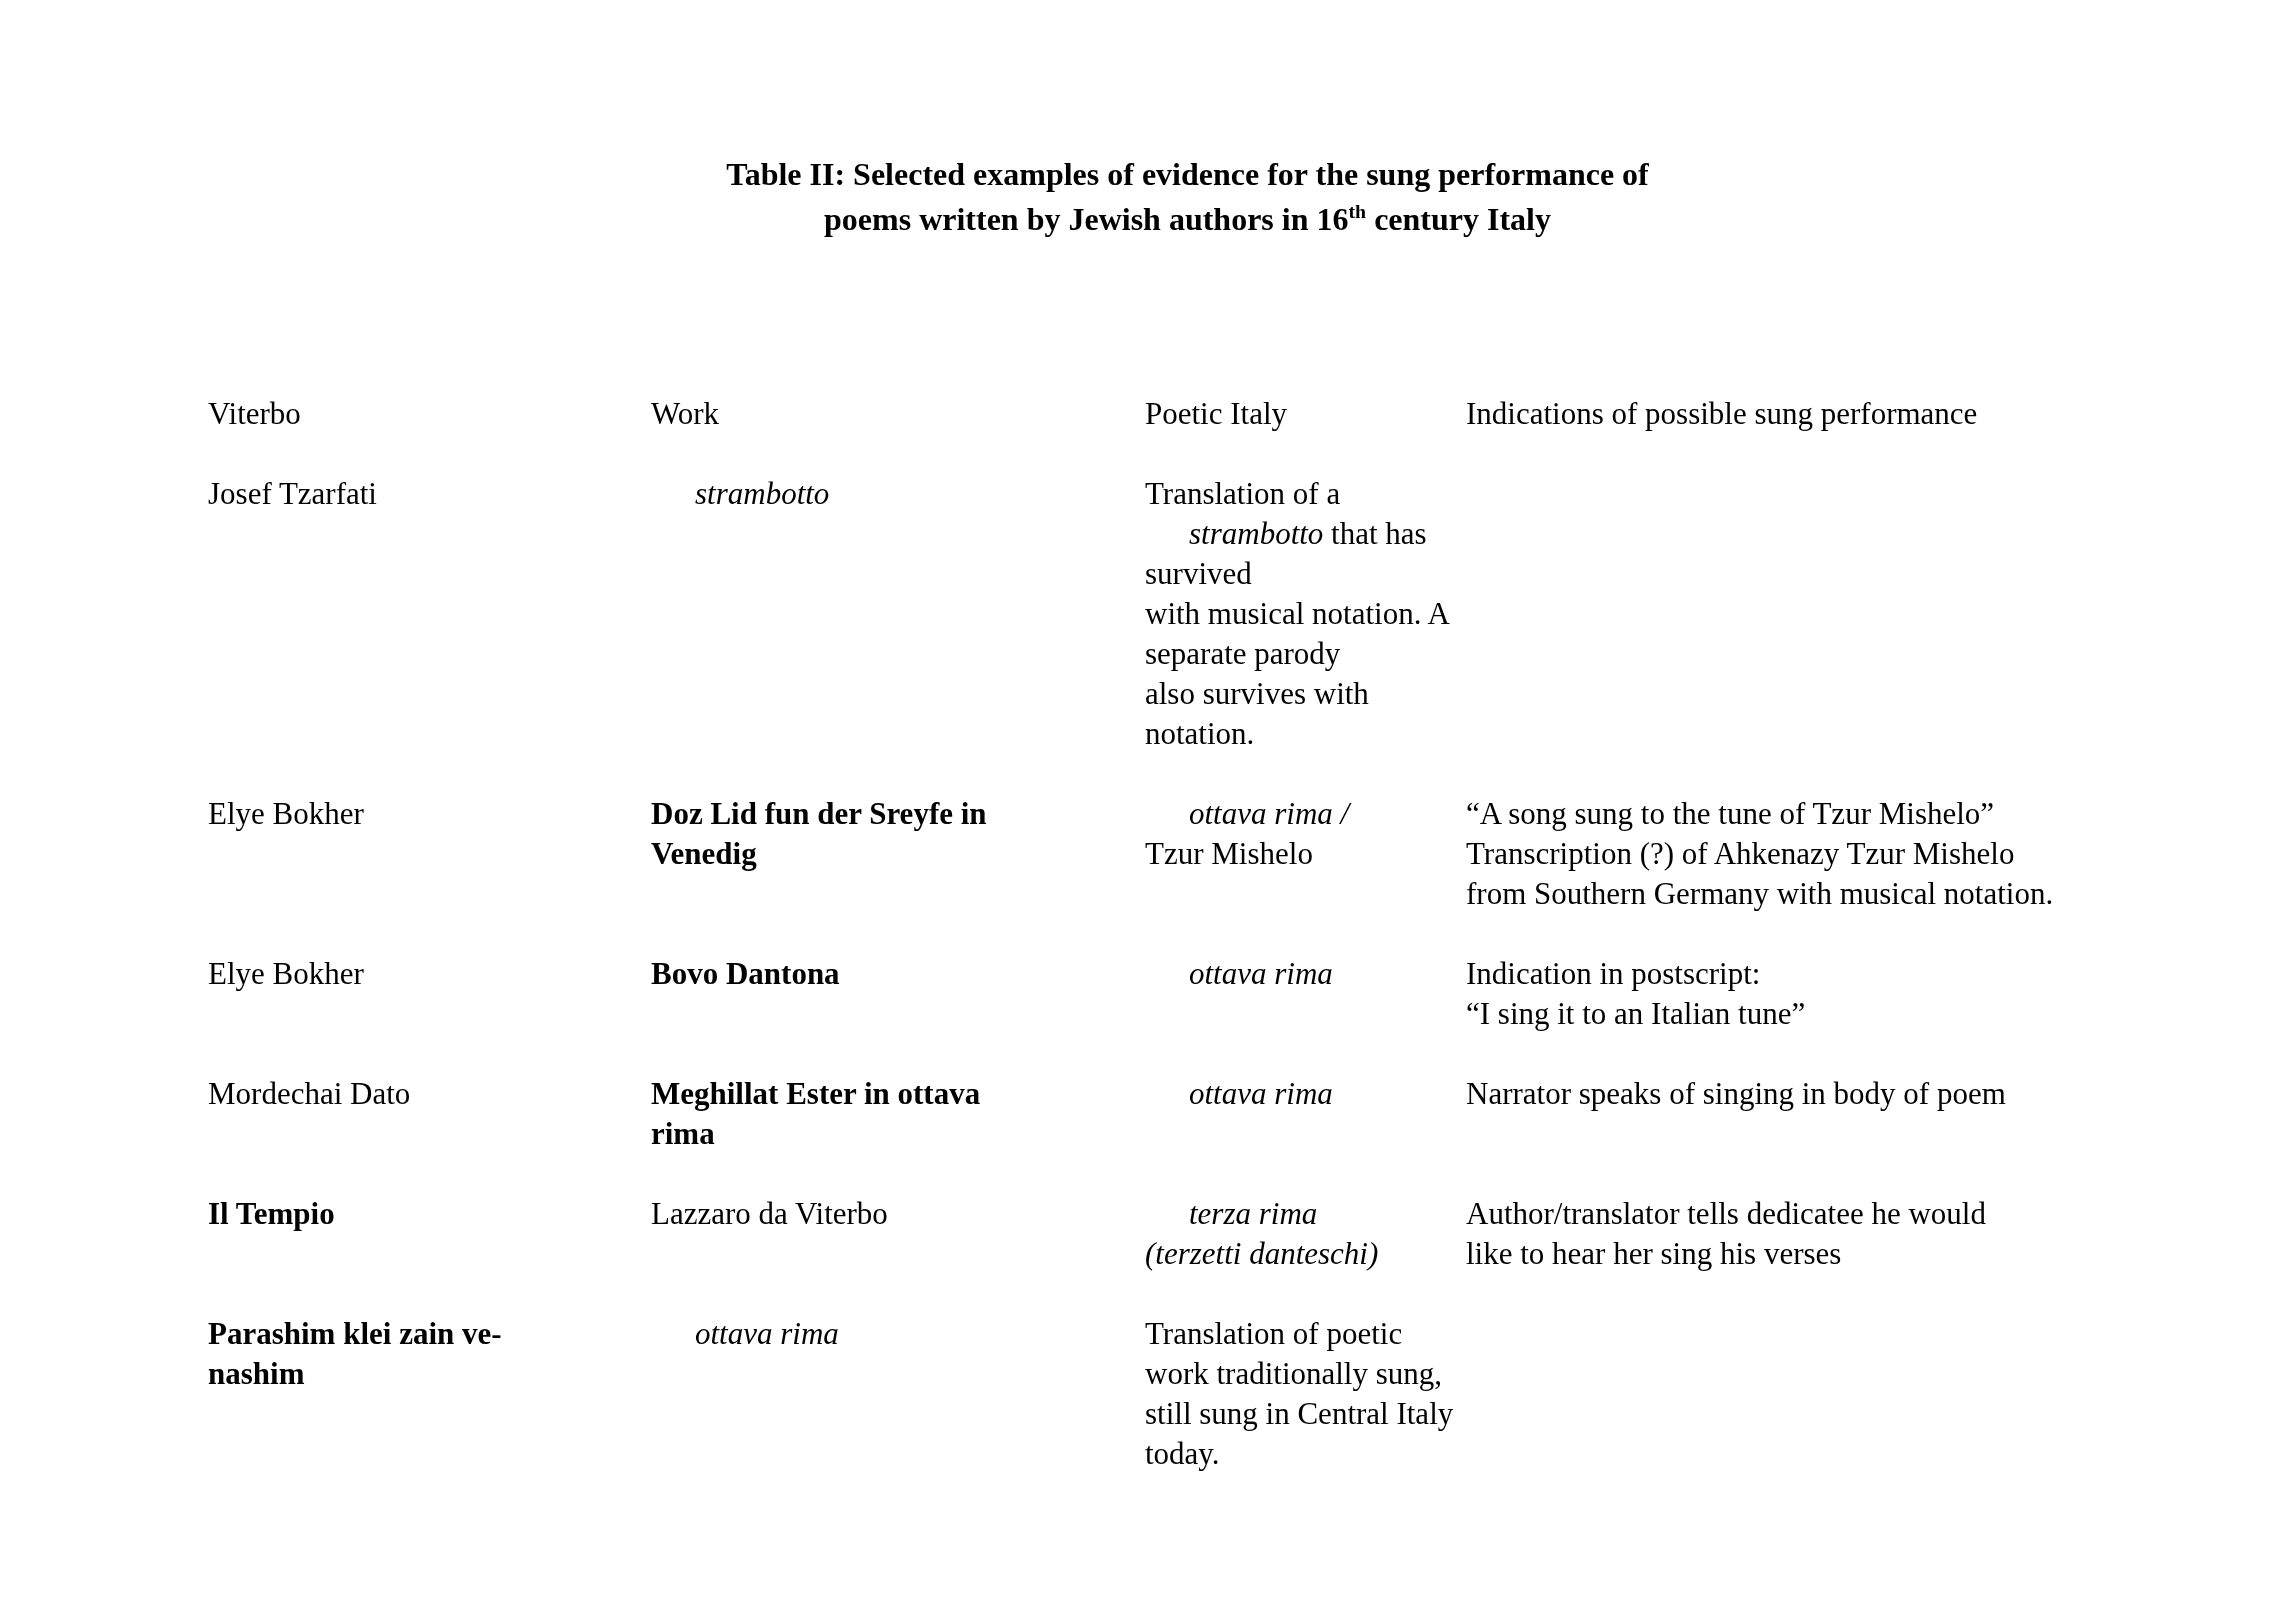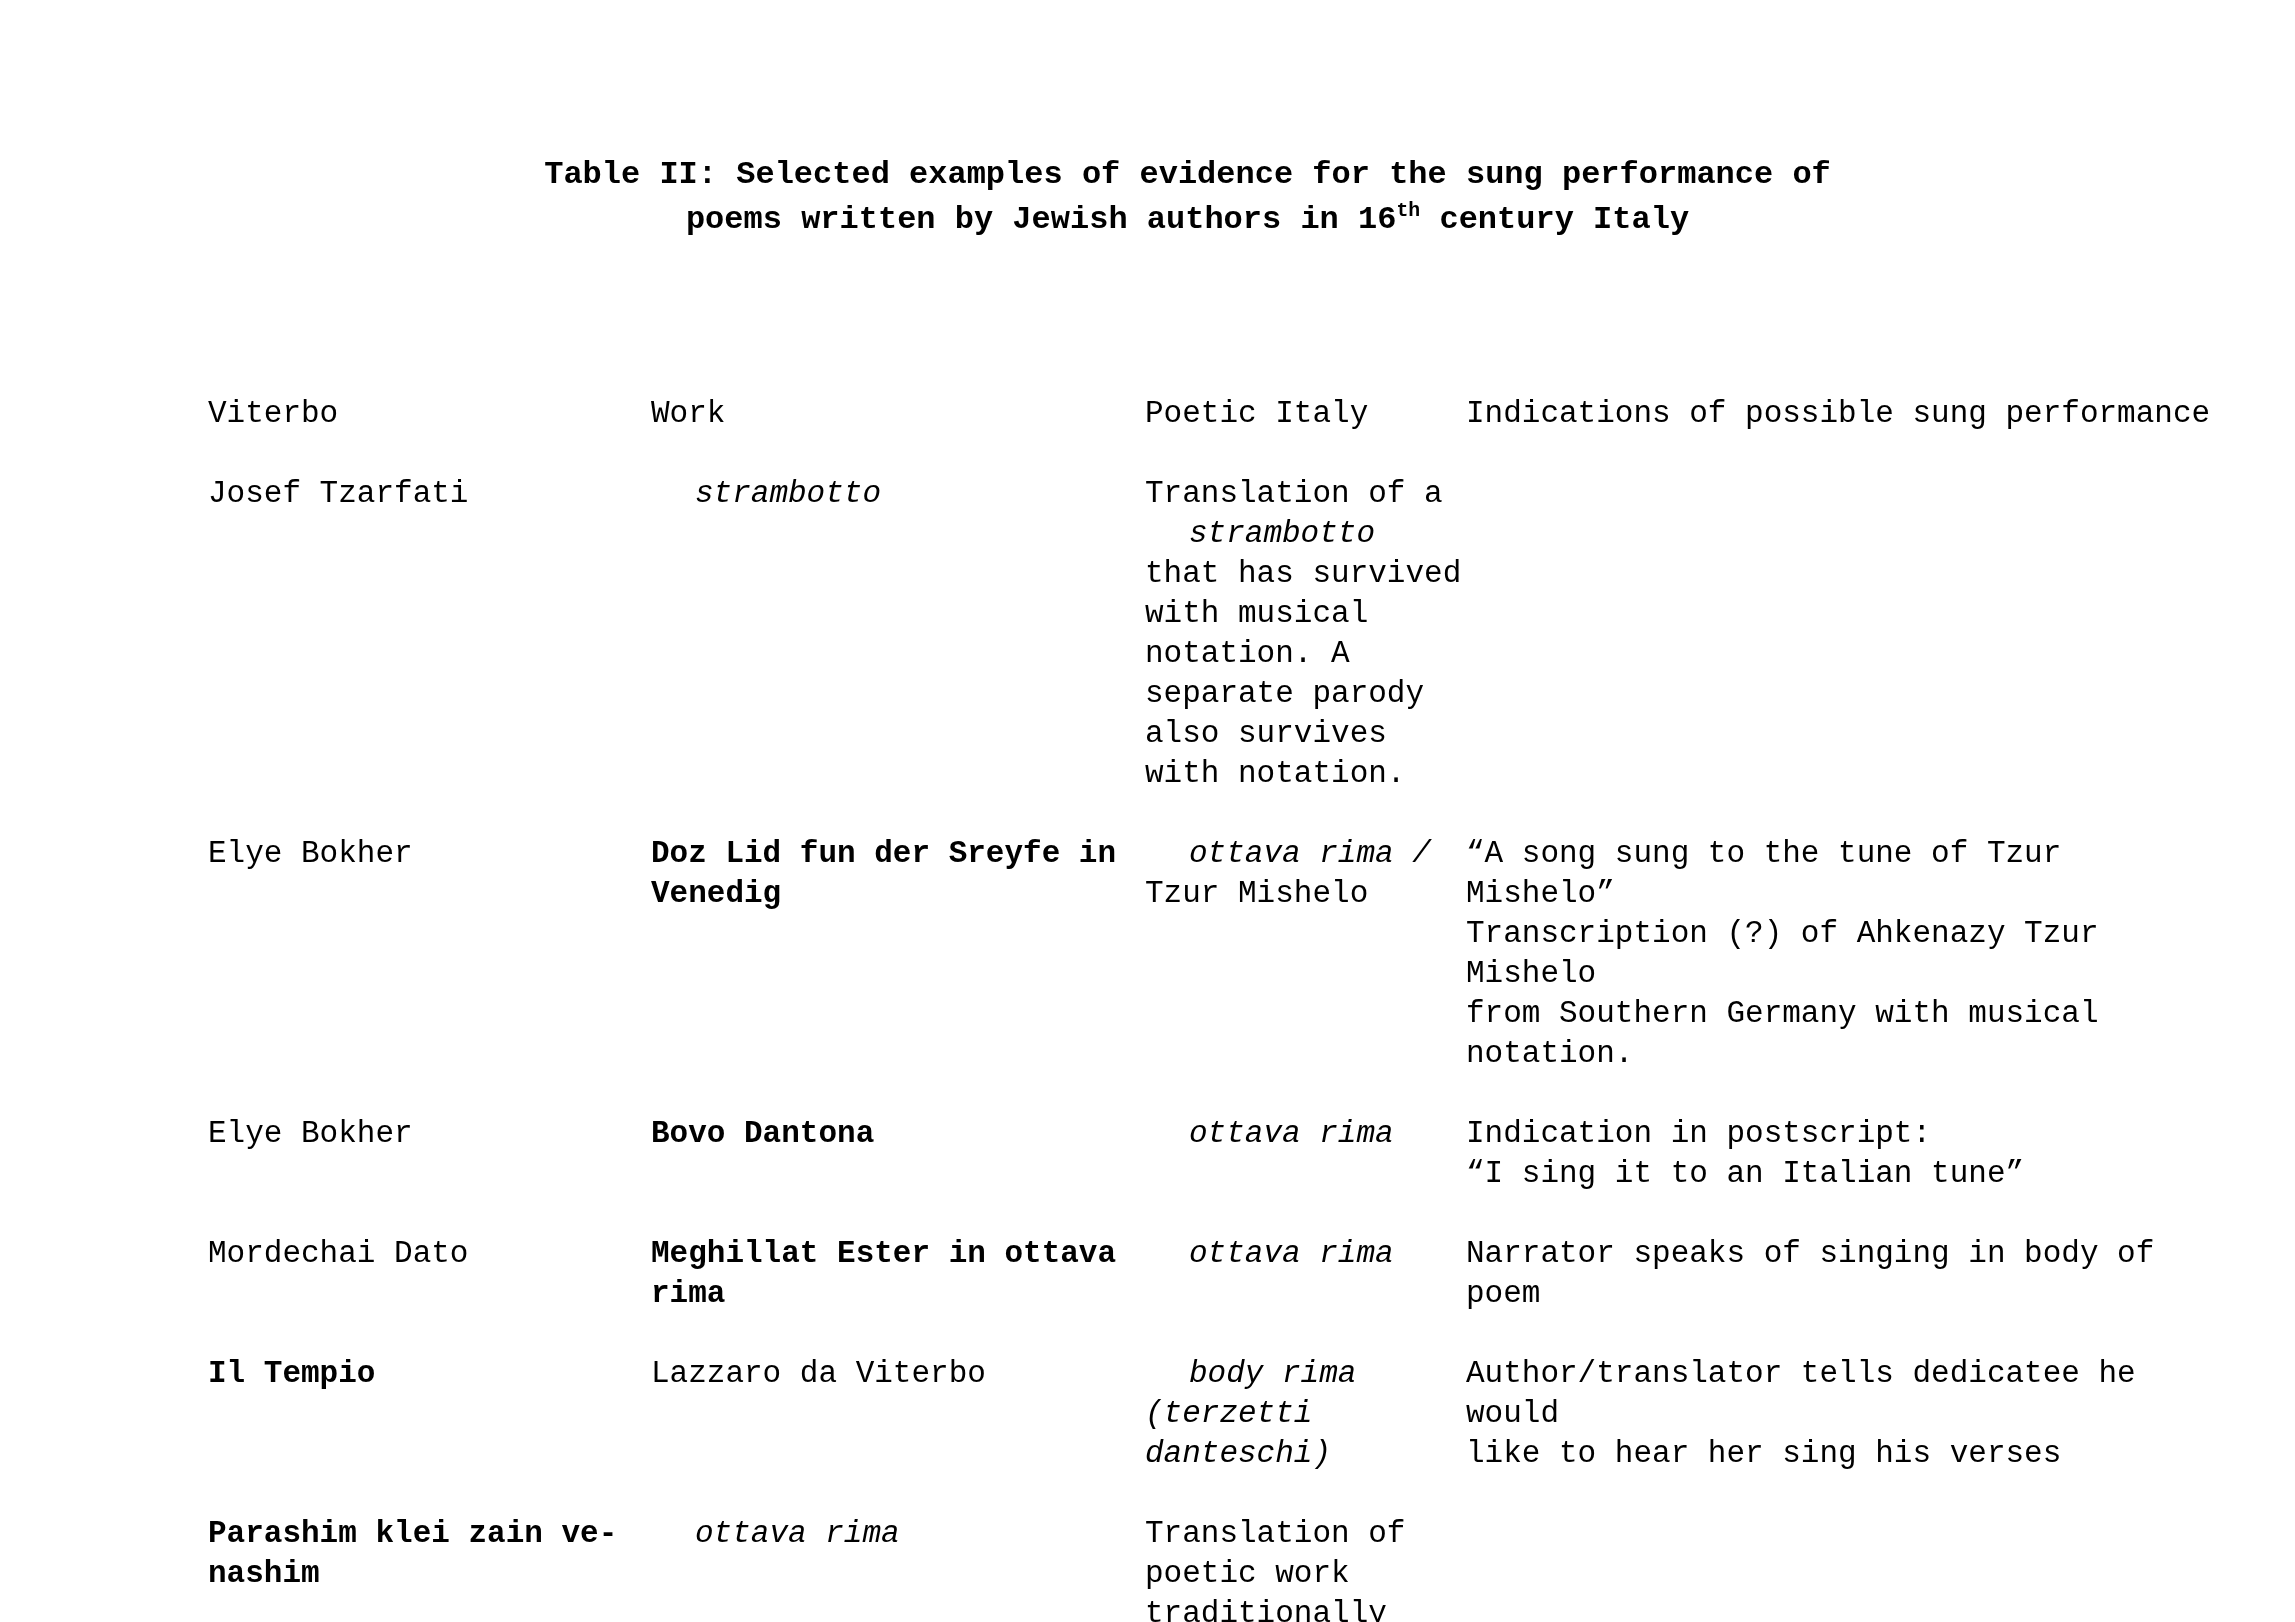--- a/index.html
+++ b/index.html
@@ -6,21 +6,21 @@
     margin: 0;
     padding: 0;
     background: #ffffff;
   }
   .page {
     position: relative;
     width: 2295px;
     height: 1623px;
     background: #ffffff;
     color: #000000;
-    font-family: Liberation Mono, monospace;
+    font-family: Liberation Serif, serif;
     font-size: 31px;
     line-height: 40px;
     box-sizing: border-box;
     padding-top: 152px;
     overflow: hidden;
   }
   .content {
     margin-left: 208px;
     width: 2044px;
   }
@@ -104,21 +104,21 @@
       <div class="cell">Mordechai Dato</div>
       <div class="cell work-cell">Meghillat Ester in ottava
 rima</div>
       <div class="cell"><span class="it">ottava rima</span></div>
       <div class="cell"><span>Narrator speaks of singing in body of poem</span></div>
     </div>
 
     <div class="grid-row">
       <div class="cell work-cell">Il Tempio</div>
       <div class="cell">Lazzaro da Viterbo</div>
-      <div class="cell"><span class="it">body rima
+      <div class="cell"><span class="it">terza rima
 (terzetti danteschi)</span></div>
       <div class="cell"><span>Author/translator tells dedicatee he would
 like to hear her sing his verses</span></div>
     </div>
 
     <div class="grid-row">
       <div class="cell work-cell">Parashim klei zain ve-
 nashim</div>
       <div class="cell"><span class="it">ottava rima</span></div>
       <div class="cell"><span>Translation of poetic work traditionally sung,

